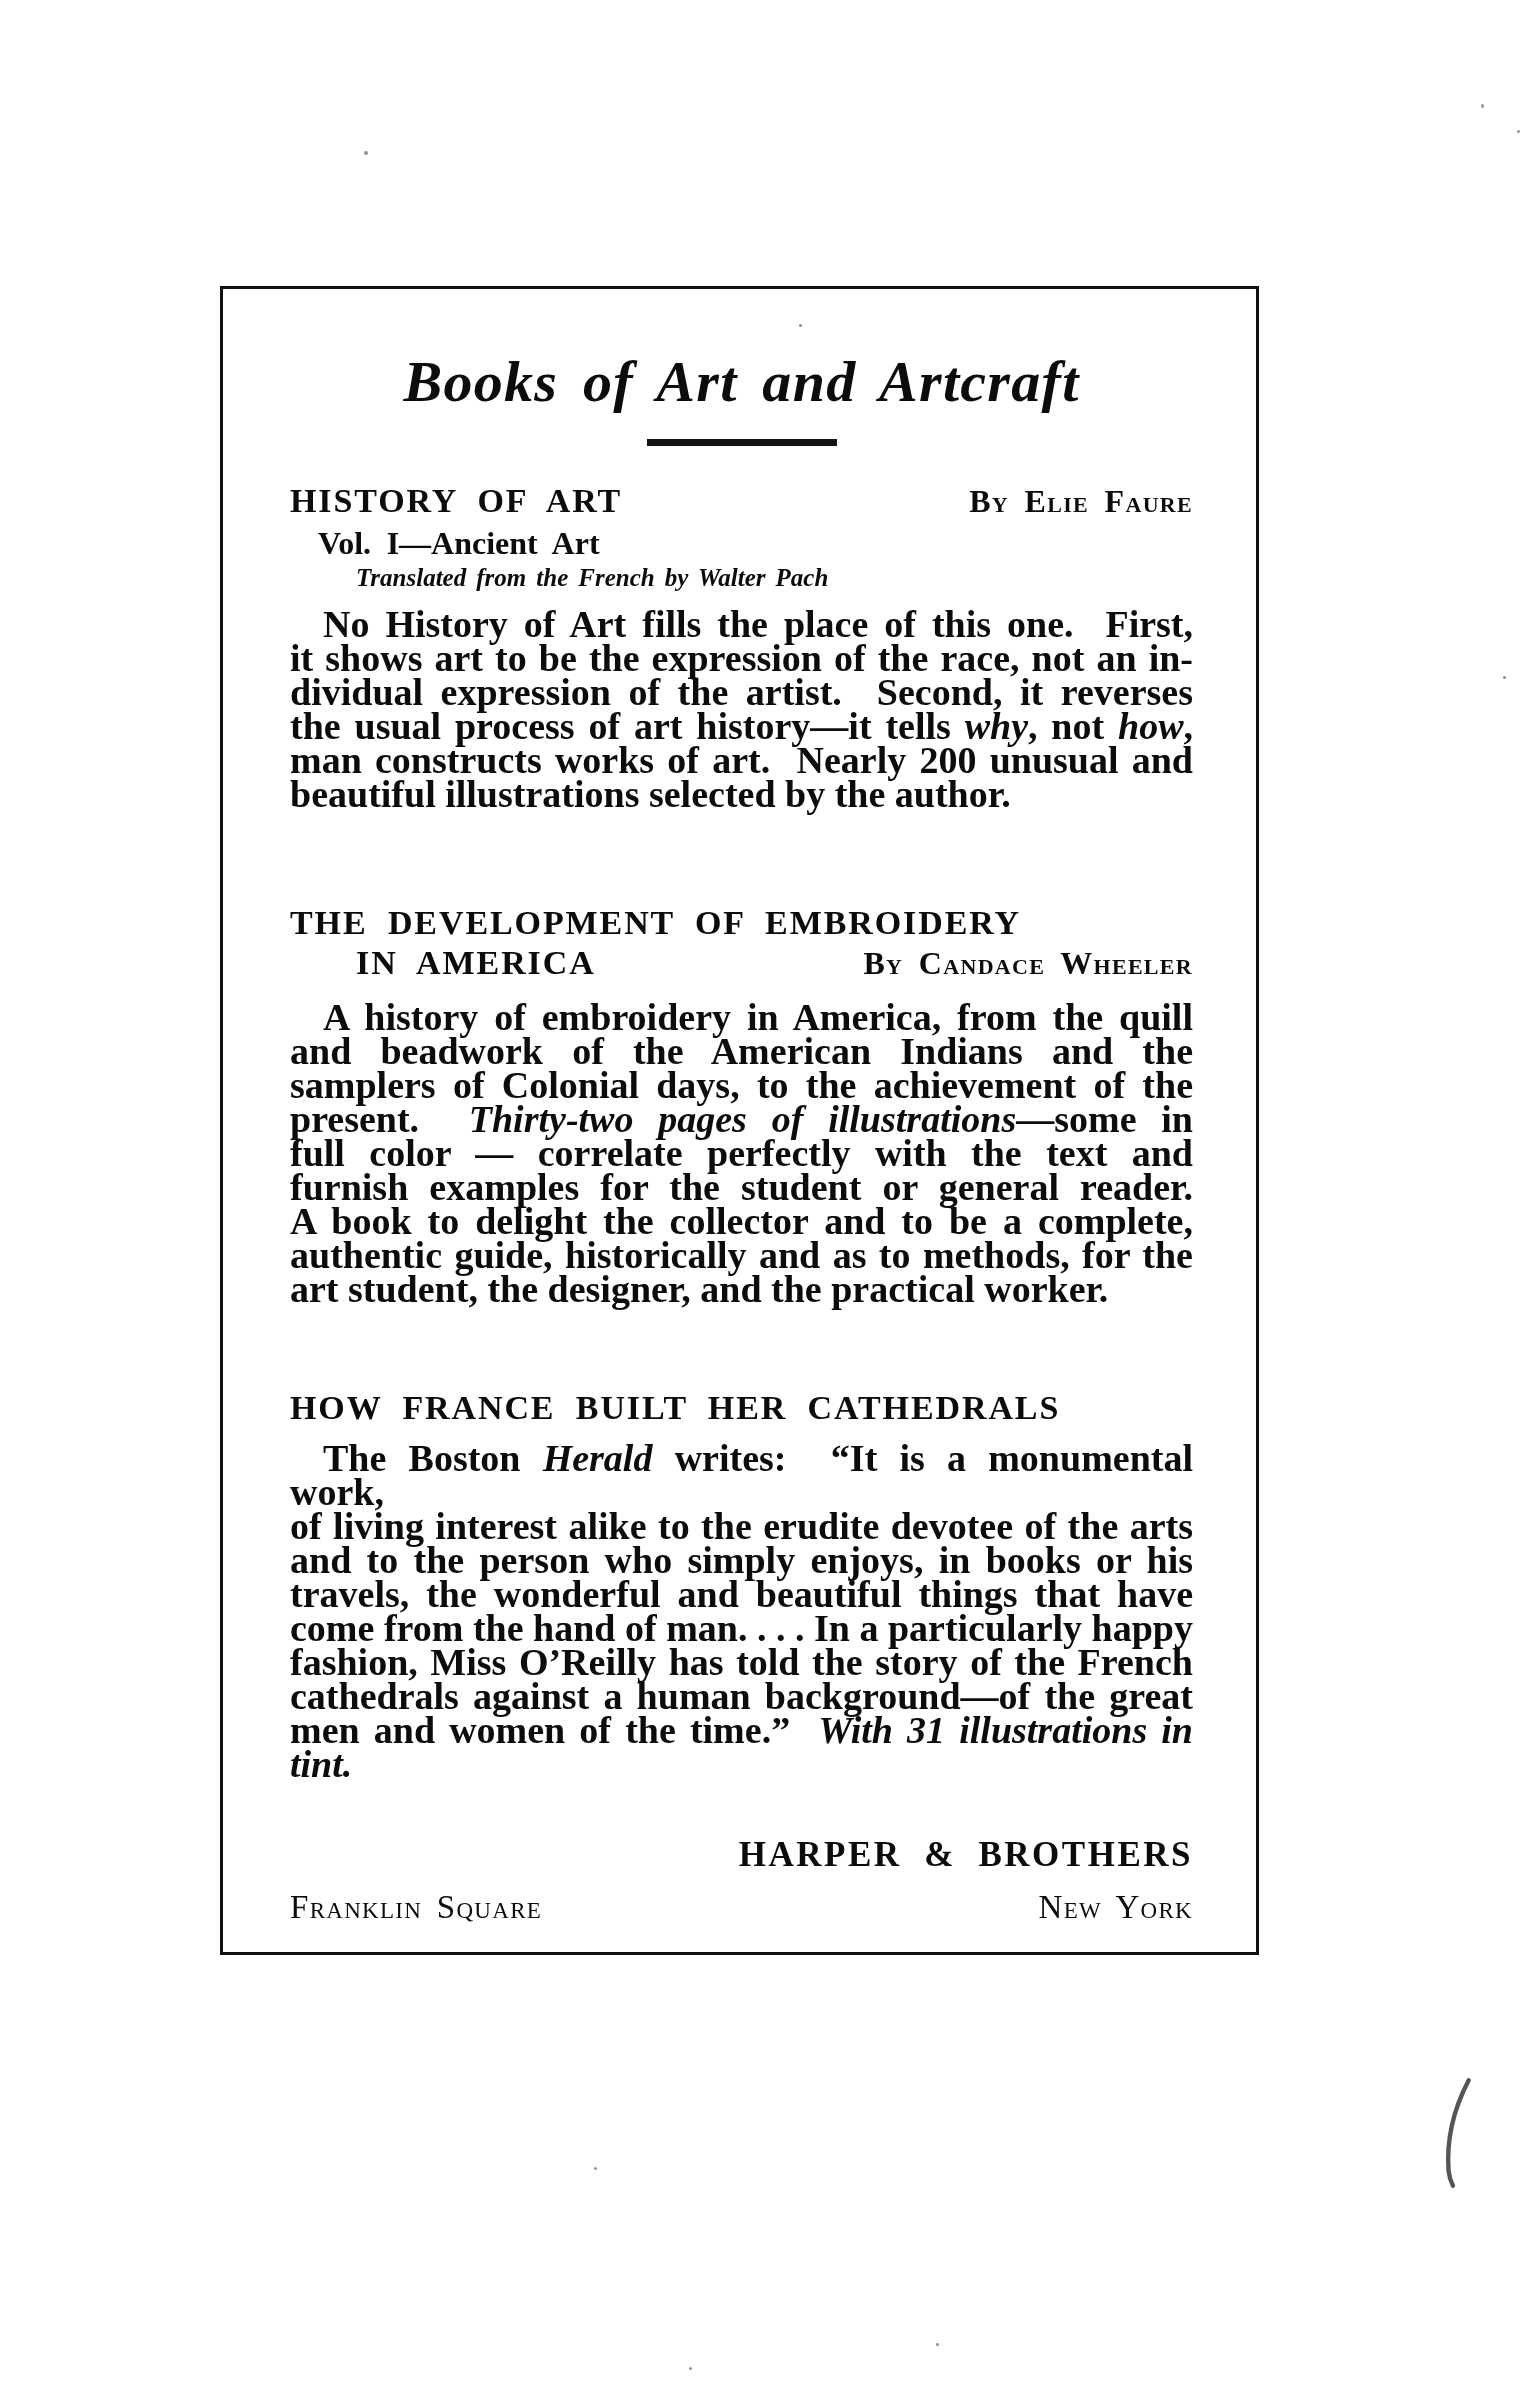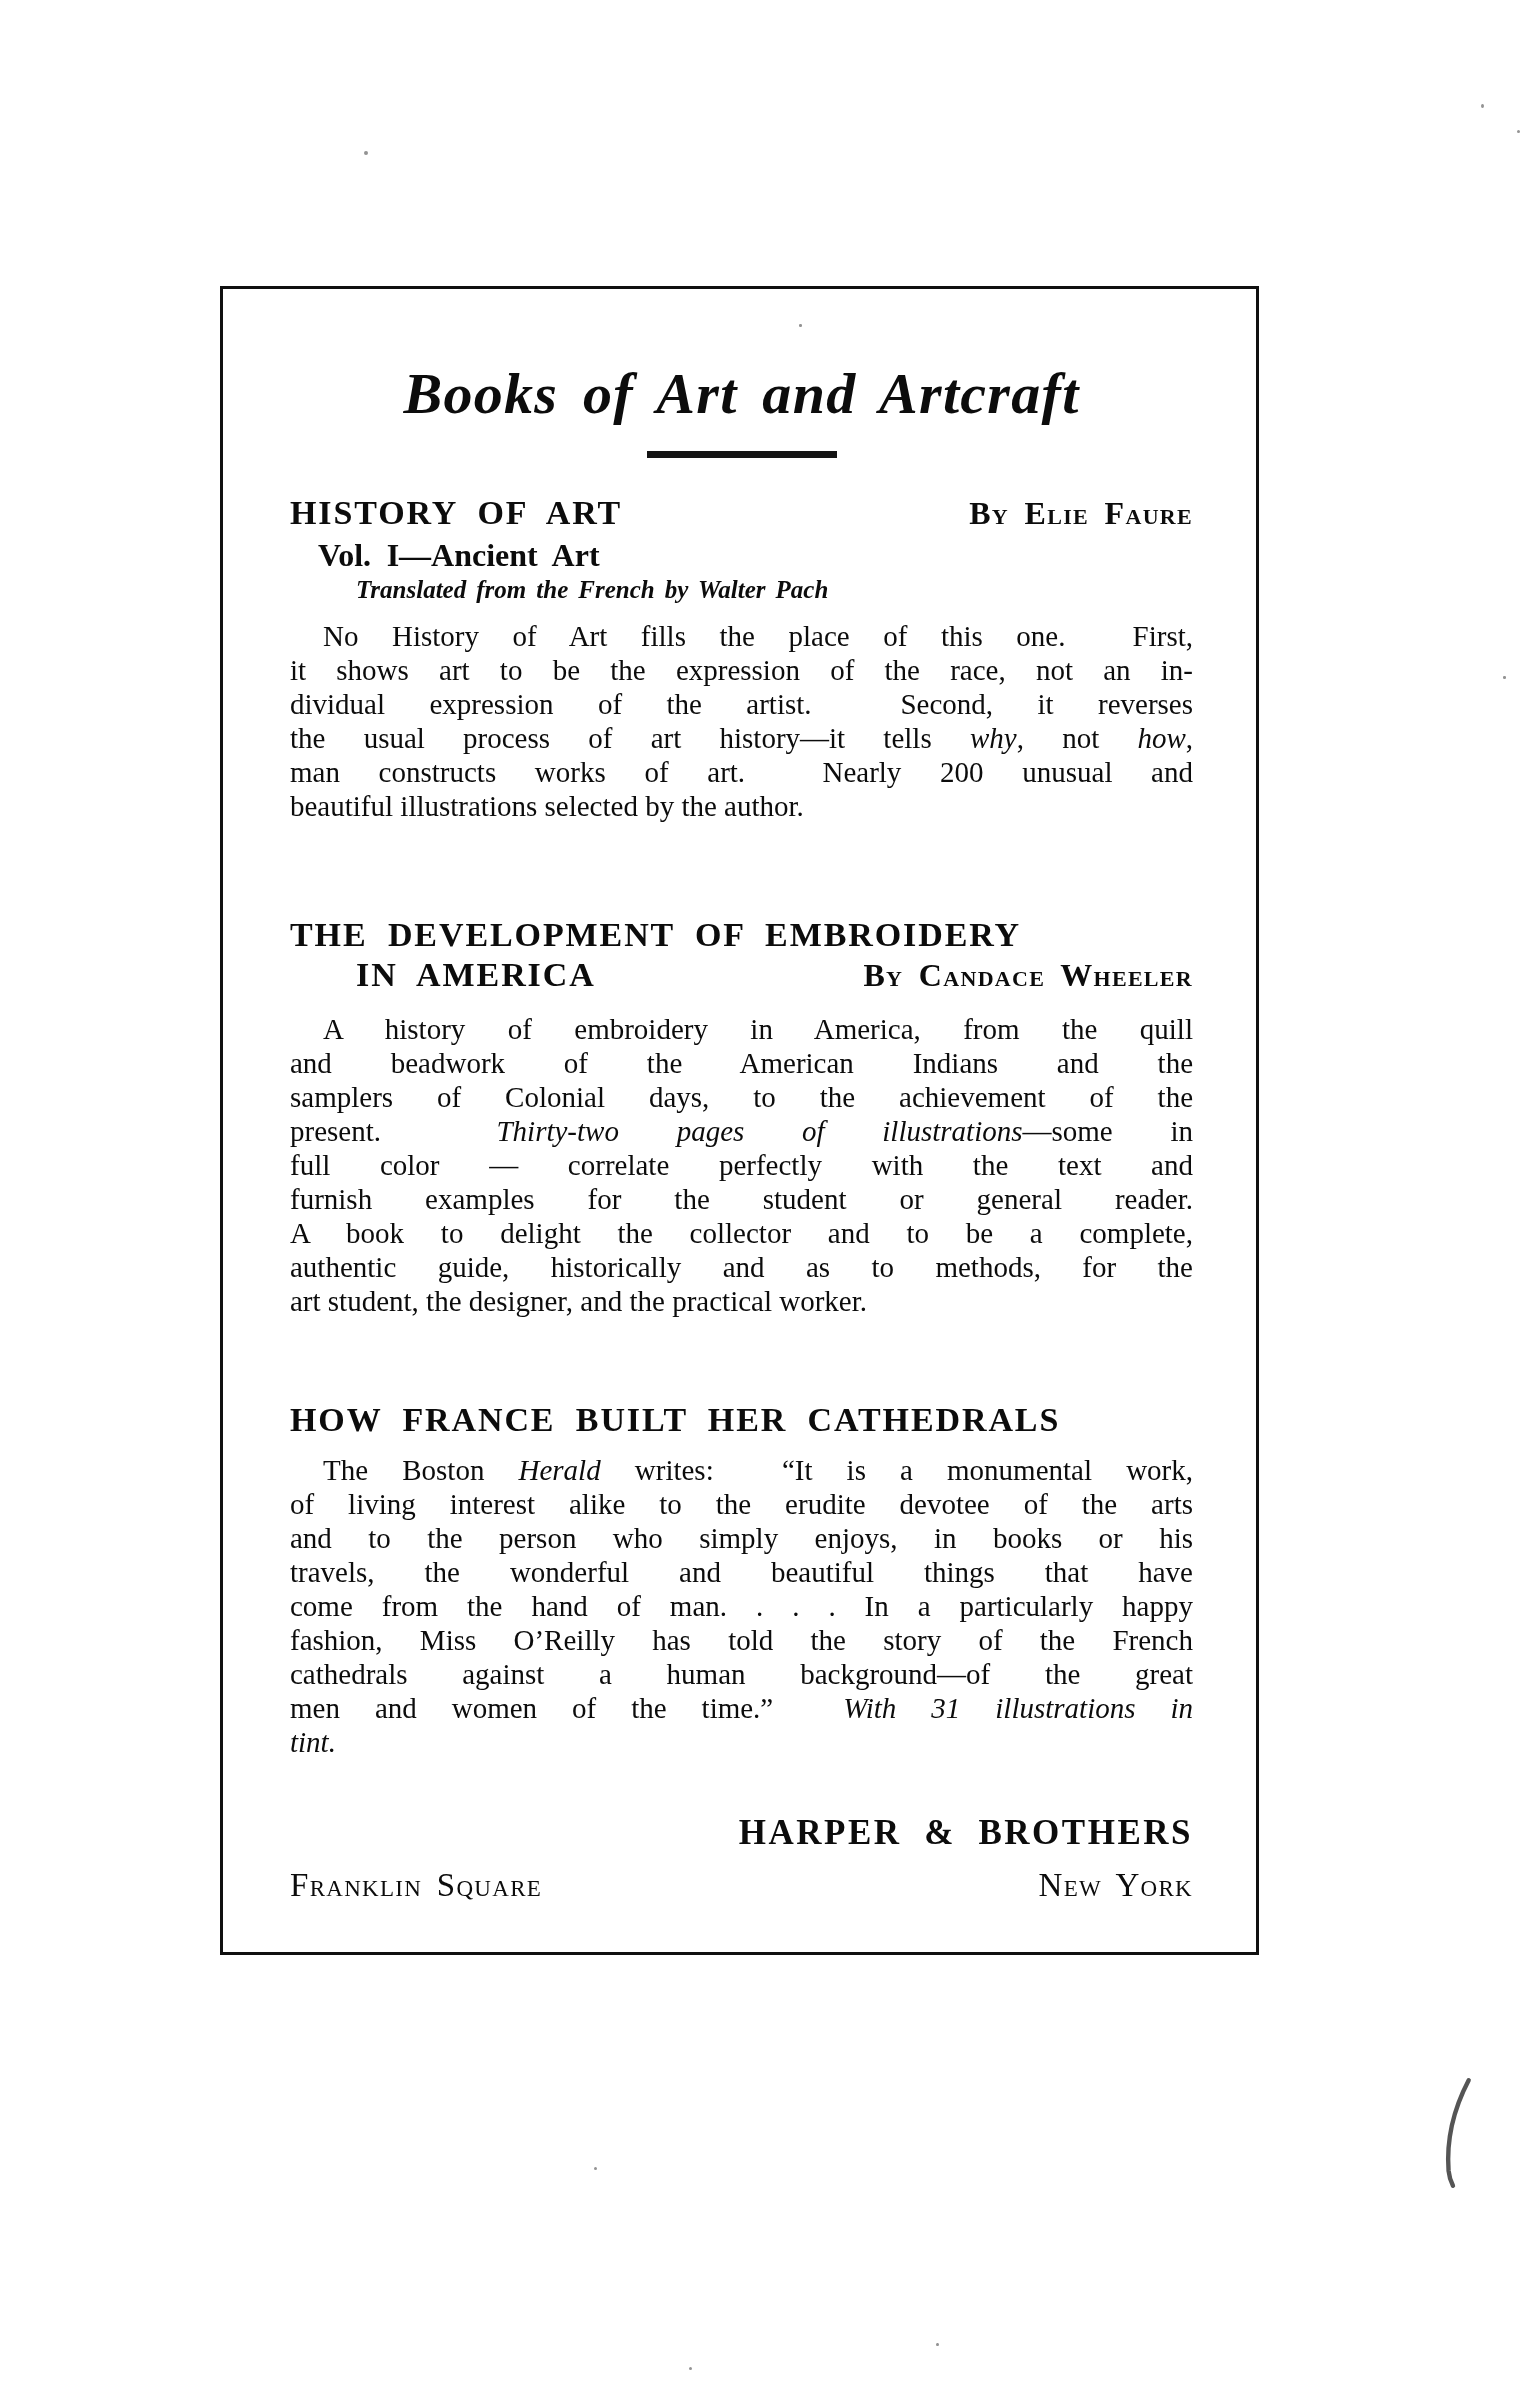--- a/index.html
+++ b/index.html
@@ -6,21 +6,21 @@
   body {
     width:1539px; height:2401px; position:relative;
     background:#ffffff; color:#0c0c0c;
     font-family:"Liberation Serif", serif;
     overflow:hidden;
   }
   .box {
     position:absolute; left:220px; top:286px;
     width:1039px; height:1669px;
     border:3.8px solid #101010; box-sizing:border-box;
-    padding:12px 63px 0 67px;
+    padding:0 63px 0 67px;
     background:#ffffff;
   }
   .title {
     margin:61px 0 0 0;
     font-size:58px; line-height:1.12;
     font-style:italic; font-weight:bold;
     text-align:center; letter-spacing:1.3px; word-spacing:8.9px;
   }
   .rule { width:190px; height:7px; background:#141414; margin:24px auto 0 auto; }
 
@@ -30,21 +30,21 @@
     line-height:1.18; white-space:nowrap;
   }
   .byline {
     font-size:32px; font-weight:bold; font-variant:small-caps;
     letter-spacing:1.3px; word-spacing:6.3px; white-space:nowrap;
   }
   .sec1 { margin-top:35px; }
   .subtitle { font-size:32px; font-weight:bold; word-spacing:7.6px; margin:3.8px 0 0 28px; }
   .note { font-size:25px; font-weight:bold; font-style:italic; margin:2.5px 0 0 66px; word-spacing:3.8px; }
 
-  .para { margin-top:15px; font-size:29px; line-height:34px; font-weight:normal; }
+  .para { margin-top:15px; font-size:38px; line-height:34px; font-weight:bold; }
   .para .line { text-align:justify; text-align-last:justify; }
   .para .line:last-child { text-align-last:left; }
   .para .line:first-child { text-indent:33px; }
   .para i { font-style:italic; }
 
   .sec2 { margin-top:92px; }
   .sec2 .headrow { margin-left:66px;gap:23px; }
   .sec2 .para { margin-top:16.5px; }
 
   .sec3 { margin-top:82px; }

